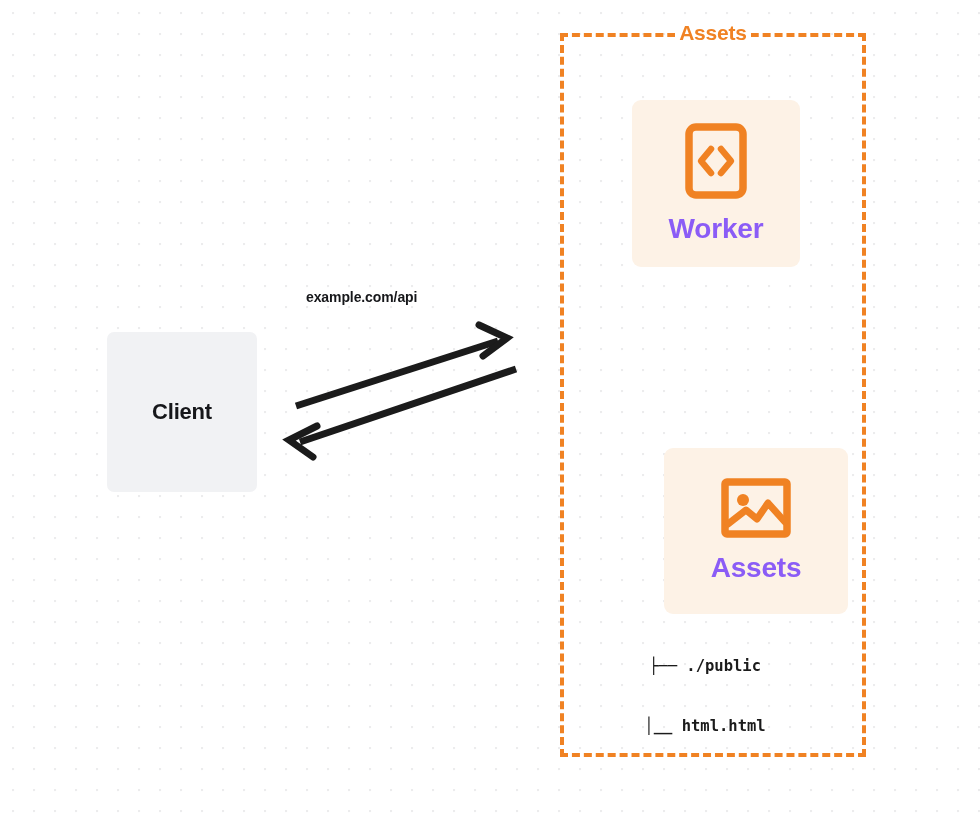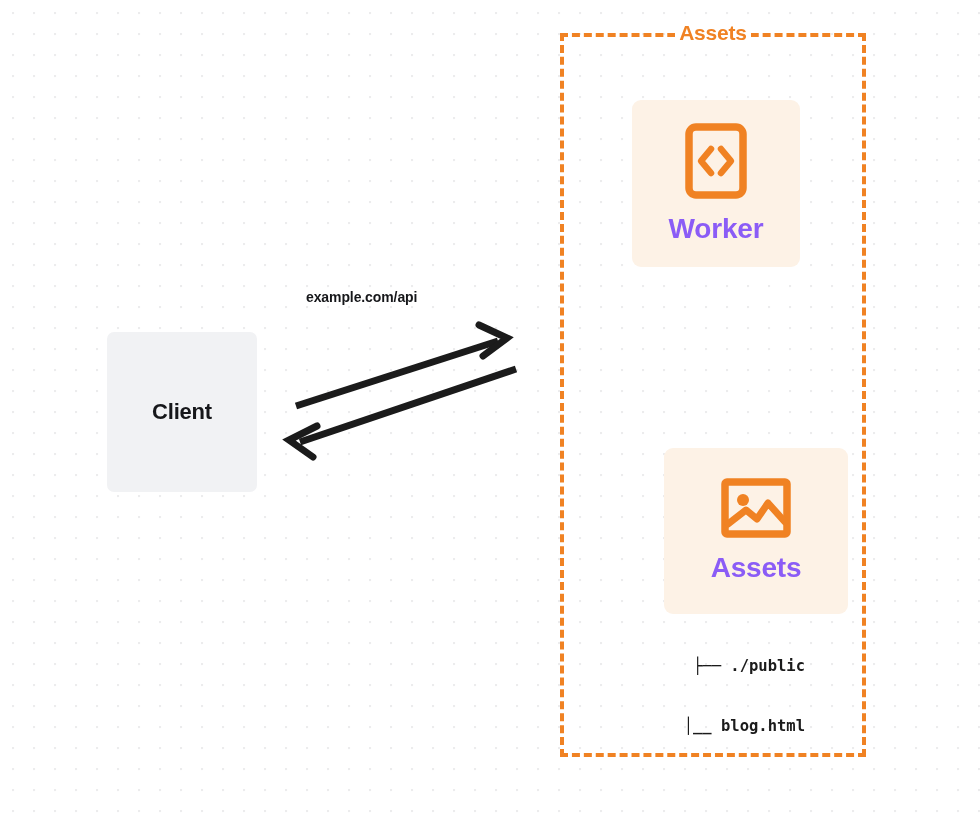--- a/index.html
+++ b/index.html
@@ -117,20 +117,21 @@
     font-family: "DejaVu Sans Mono", monospace;
     font-size: 15.5px;
     font-weight: 700;
     color: #1b1b1b;
     line-height: 20px;
     white-space: pre;
     text-align: right;
   }
   #file-tree .tree-row {
     display: block;
+    text-align: center;
   }
 
   
   #arrow-layer {
     position: absolute;
     left: 0;
     top: 0;
     width: 980px;
     height: 818px;
     pointer-events: none;
@@ -194,17 +195,17 @@
         <rect x="4" y="4" width="62" height="52" rx="2" ry="2" fill="none" stroke="#f08223" stroke-width="7.5"></rect>
         <circle cx="22" cy="22" r="6" fill="#f08223"></circle>
         <polyline points="7,46 25,32 36,41 47,25 64,44" fill="none" stroke="#f08223" stroke-width="7" stroke-linecap="round" stroke-linejoin="round"></polyline>
       </svg>
     </span>
     <span class="card-label">Assets</span>
   </div>
 
   <div id="file-tree">
     <span class="tree-row">├── ./public</span>
-    <span class="tree-row">│__ blog.html</span>
+    <span class="tree-row">│__ html.html</span>
     
   </div>
 
 </div>
 
 </body></html>

